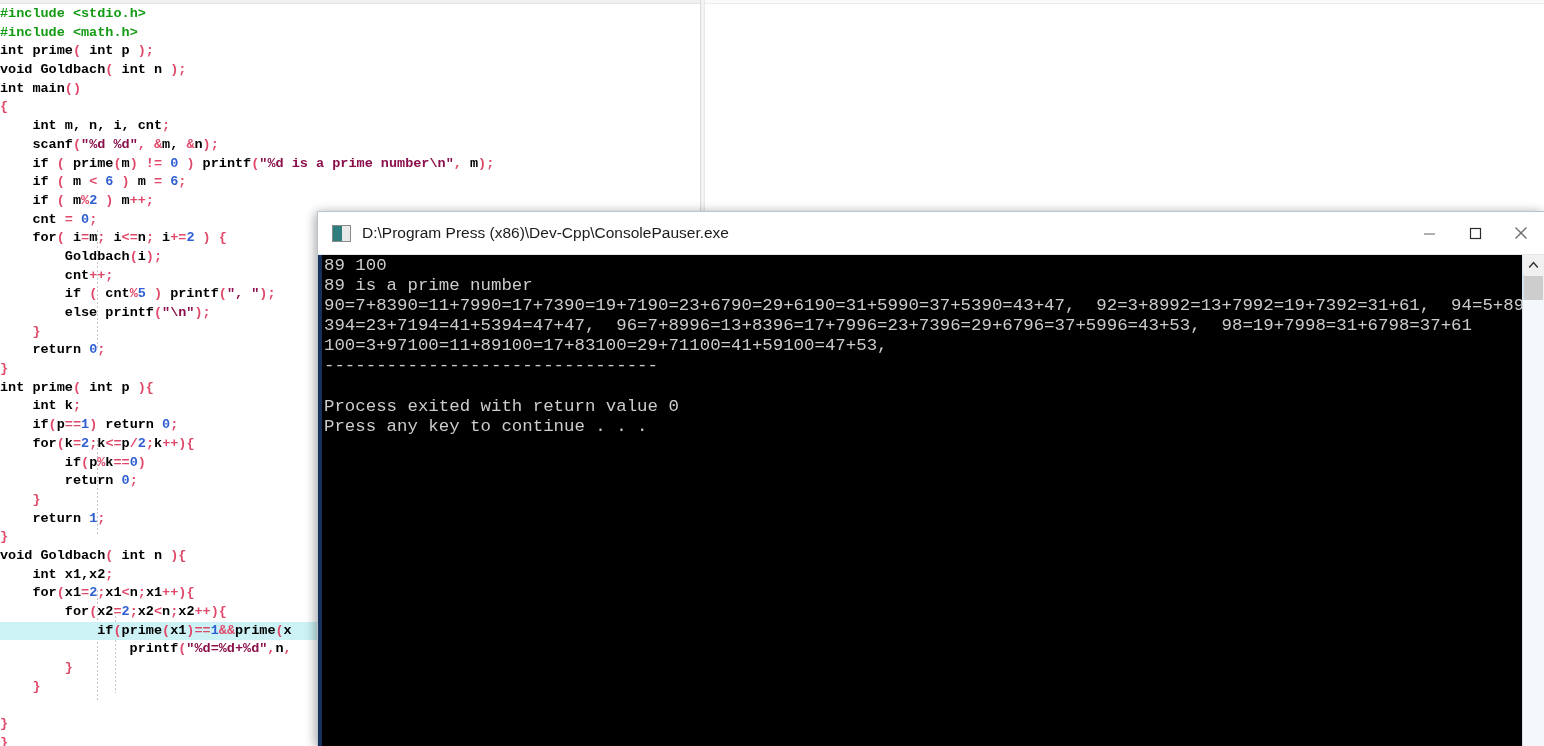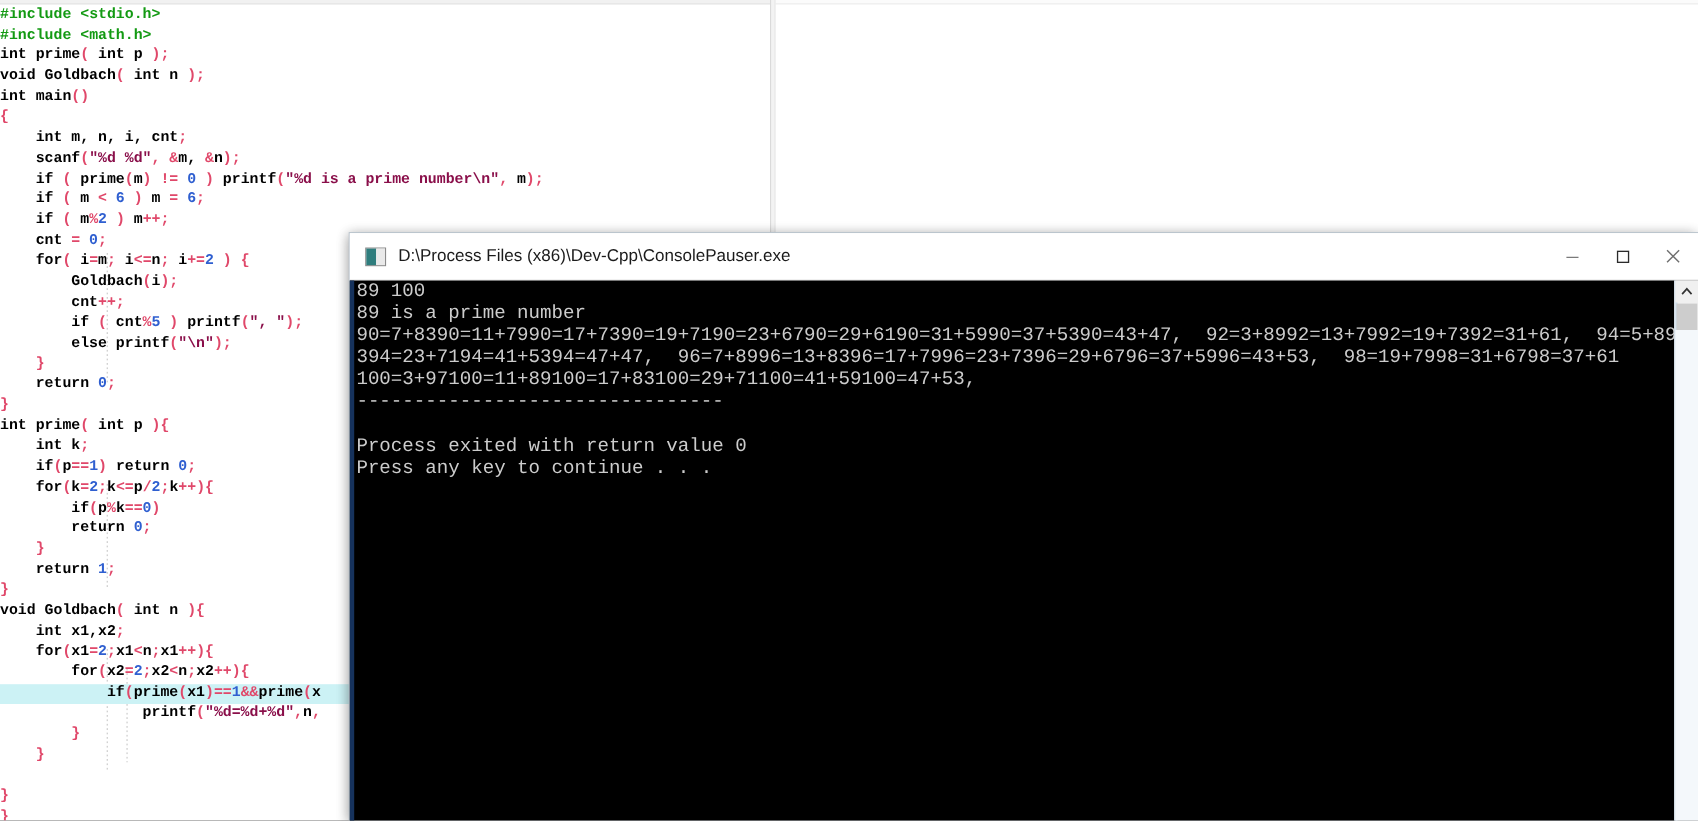--- a/index.html
+++ b/index.html
@@ -140,21 +140,21 @@
   <div id="code"><div class="ln"><span class="pp">#include </span><span class="pp">&lt;stdio.h&gt;</span></div><div class="ln"><span class="pp">#include </span><span class="pp">&lt;math.h&gt;</span></div><div class="ln"><span class="kw">int prime</span><span class="pun">(</span><span class="kw"> int p </span><span class="pun">)</span><span class="pun">;</span></div><div class="ln"><span class="kw">void Goldbach</span><span class="pun">(</span><span class="kw"> int n </span><span class="pun">)</span><span class="pun">;</span></div><div class="ln"><span class="kw">int main</span><span class="pun">()</span></div><div class="ln"><span class="pun">{</span></div><div class="ln"><span class="kw">    int m, n, i, cnt</span><span class="pun">;</span></div><div class="ln"><span class="kw">    scanf</span><span class="pun">(</span><span class="str">"%d %d"</span><span class="pun">, </span><span class="pun">&amp;</span><span class="kw">m, </span><span class="pun">&amp;</span><span class="kw">n</span><span class="pun">);</span></div><div class="ln"><span class="kw">    if </span><span class="pun">( </span><span class="kw">prime</span><span class="pun">(</span><span class="kw">m</span><span class="pun">) </span><span class="pun">!= </span><span class="num">0</span><span class="pun"> ) </span><span class="kw">printf</span><span class="pun">(</span><span class="str">"%d is a prime number\n"</span><span class="pun">, </span><span class="kw">m</span><span class="pun">);</span></div><div class="ln"><span class="kw">    if </span><span class="pun">( </span><span class="kw">m </span><span class="pun">&lt; </span><span class="num">6</span><span class="pun"> ) </span><span class="kw">m </span><span class="pun">= </span><span class="num">6</span><span class="pun">;</span></div><div class="ln"><span class="kw">    if </span><span class="pun">( </span><span class="kw">m</span><span class="pun">%</span><span class="num">2</span><span class="pun"> ) </span><span class="kw">m</span><span class="pun">++;</span></div><div class="ln"><span class="kw">    cnt </span><span class="pun">= </span><span class="num">0</span><span class="pun">;</span></div><div class="ln"><span class="kw">    for</span><span class="pun">( </span><span class="kw">i</span><span class="pun">=</span><span class="kw">m</span><span class="pun">; </span><span class="kw">i</span><span class="pun">&lt;=</span><span class="kw">n</span><span class="pun">; </span><span class="kw">i</span><span class="pun">+=</span><span class="num">2</span><span class="pun"> ) </span><span class="pun">{</span></div><div class="ln"><span class="kw">        Goldbach</span><span class="pun">(</span><span class="kw">i</span><span class="pun">);</span></div><div class="ln"><span class="kw">        cnt</span><span class="pun">++;</span></div><div class="ln"><span class="kw">        if </span><span class="pun">( </span><span class="kw">cnt</span><span class="pun">%</span><span class="num">5</span><span class="pun"> ) </span><span class="kw">printf</span><span class="pun">(</span><span class="str">", "</span><span class="pun">);</span></div><div class="ln"><span class="kw">        else </span><span class="kw">printf</span><span class="pun">(</span><span class="str">"\n"</span><span class="pun">);</span></div><div class="ln"><span class="pun">    }</span></div><div class="ln"><span class="kw">    return </span><span class="num">0</span><span class="pun">;</span></div><div class="ln"><span class="pun">}</span></div><div class="ln"><span class="kw">int prime</span><span class="pun">(</span><span class="kw"> int p </span><span class="pun">){</span></div><div class="ln"><span class="kw">    int k</span><span class="pun">;</span></div><div class="ln"><span class="kw">    if</span><span class="pun">(</span><span class="kw">p</span><span class="pun">==</span><span class="num">1</span><span class="pun">) </span><span class="kw">return </span><span class="num">0</span><span class="pun">;</span></div><div class="ln"><span class="kw">    for</span><span class="pun">(</span><span class="kw">k</span><span class="pun">=</span><span class="num">2</span><span class="pun">;</span><span class="kw">k</span><span class="pun">&lt;=</span><span class="kw">p</span><span class="pun">/</span><span class="num">2</span><span class="pun">;</span><span class="kw">k</span><span class="pun">++){</span></div><div class="ln"><span class="kw">        if</span><span class="pun">(</span><span class="kw">p</span><span class="pun">%</span><span class="kw">k</span><span class="pun">==</span><span class="num">0</span><span class="pun">)</span></div><div class="ln"><span class="kw">        return </span><span class="num">0</span><span class="pun">;</span></div><div class="ln"><span class="pun">    }</span></div><div class="ln"><span class="kw">    return </span><span class="num">1</span><span class="pun">;</span></div><div class="ln"><span class="pun">}</span></div><div class="ln"><span class="kw">void Goldbach</span><span class="pun">(</span><span class="kw"> int n </span><span class="pun">){</span></div><div class="ln"><span class="kw">    int x1,x2</span><span class="pun">;</span></div><div class="ln"><span class="kw">    for</span><span class="pun">(</span><span class="kw">x1</span><span class="pun">=</span><span class="num">2</span><span class="pun">;</span><span class="kw">x1</span><span class="pun">&lt;</span><span class="kw">n</span><span class="pun">;</span><span class="kw">x1</span><span class="pun">++){</span></div><div class="ln"><span class="kw">        for</span><span class="pun">(</span><span class="kw">x2</span><span class="pun">=</span><span class="num">2</span><span class="pun">;</span><span class="kw">x2</span><span class="pun">&lt;</span><span class="kw">n</span><span class="pun">;</span><span class="kw">x2</span><span class="pun">++){</span></div><div class="ln hl"><span class="kw">            if</span><span class="pun">(</span><span class="kw">prime</span><span class="pun">(</span><span class="kw">x1</span><span class="pun">)</span><span class="pun">==</span><span class="num">1</span><span class="pun">&amp;&amp;</span><span class="kw">prime</span><span class="pun">(</span><span class="kw">x</span></div><div class="ln"><span class="kw">                printf</span><span class="pun">(</span><span class="str">"%d=%d+%d"</span><span class="pun">,</span><span class="kw">n</span><span class="pun">,</span></div><div class="ln"><span class="pun">        }</span></div><div class="ln"><span class="pun">    }</span></div><div class="ln"><span class="kw"></span></div><div class="ln"><span class="pun">}</span></div><div class="ln"><span class="pun">}</span></div></div>
 </div>
 
 <div id="console">
 
   <div id="titlebar">
     <div id="title-icon">
       <div class="ic-l"></div>
         <div class="ic-r"></div>
     </div>
-    <div id="title-text">D:\Process Files (x86)\Dev-Cpp\ConsolePauser.exe</div>
+    <div id="title-text">D:\Program Press (x86)\Dev-Cpp\ConsolePauser.exe</div>
 
     <div id="winbtns">
       <div class="wbtn">
         <svg width="13" height="13" viewBox="0 0 13 13">
             <line x1="1" y1="7" x2="12" y2="7" stroke="#7a7a7a" stroke-width="1.2"></line>
           </svg>
       </div>
       <div class="wbtn">
         <svg width="13" height="13" viewBox="0 0 13 13">
             <rect x="1.5" y="1.5" width="10" height="10" fill="none" stroke="#2b2b2b" stroke-width="1.2"></rect>

